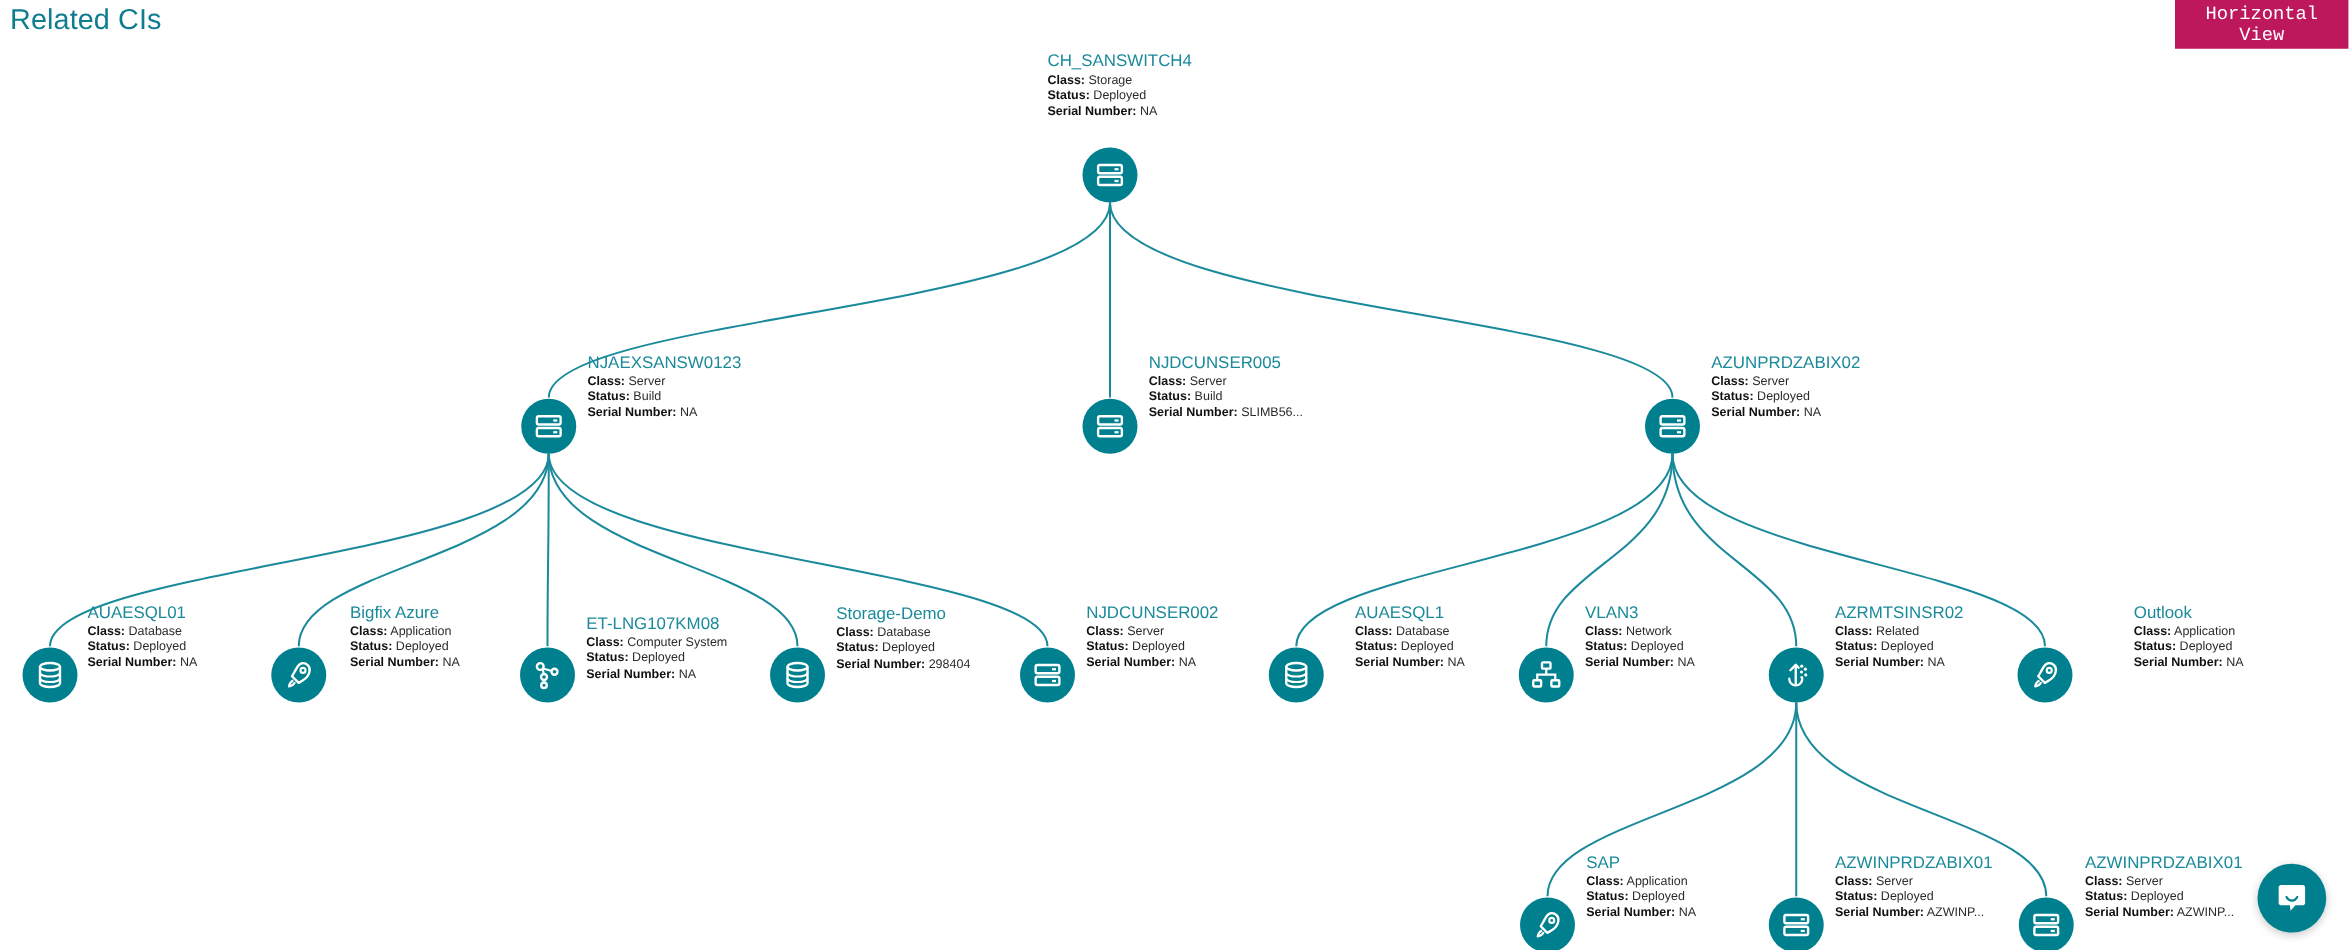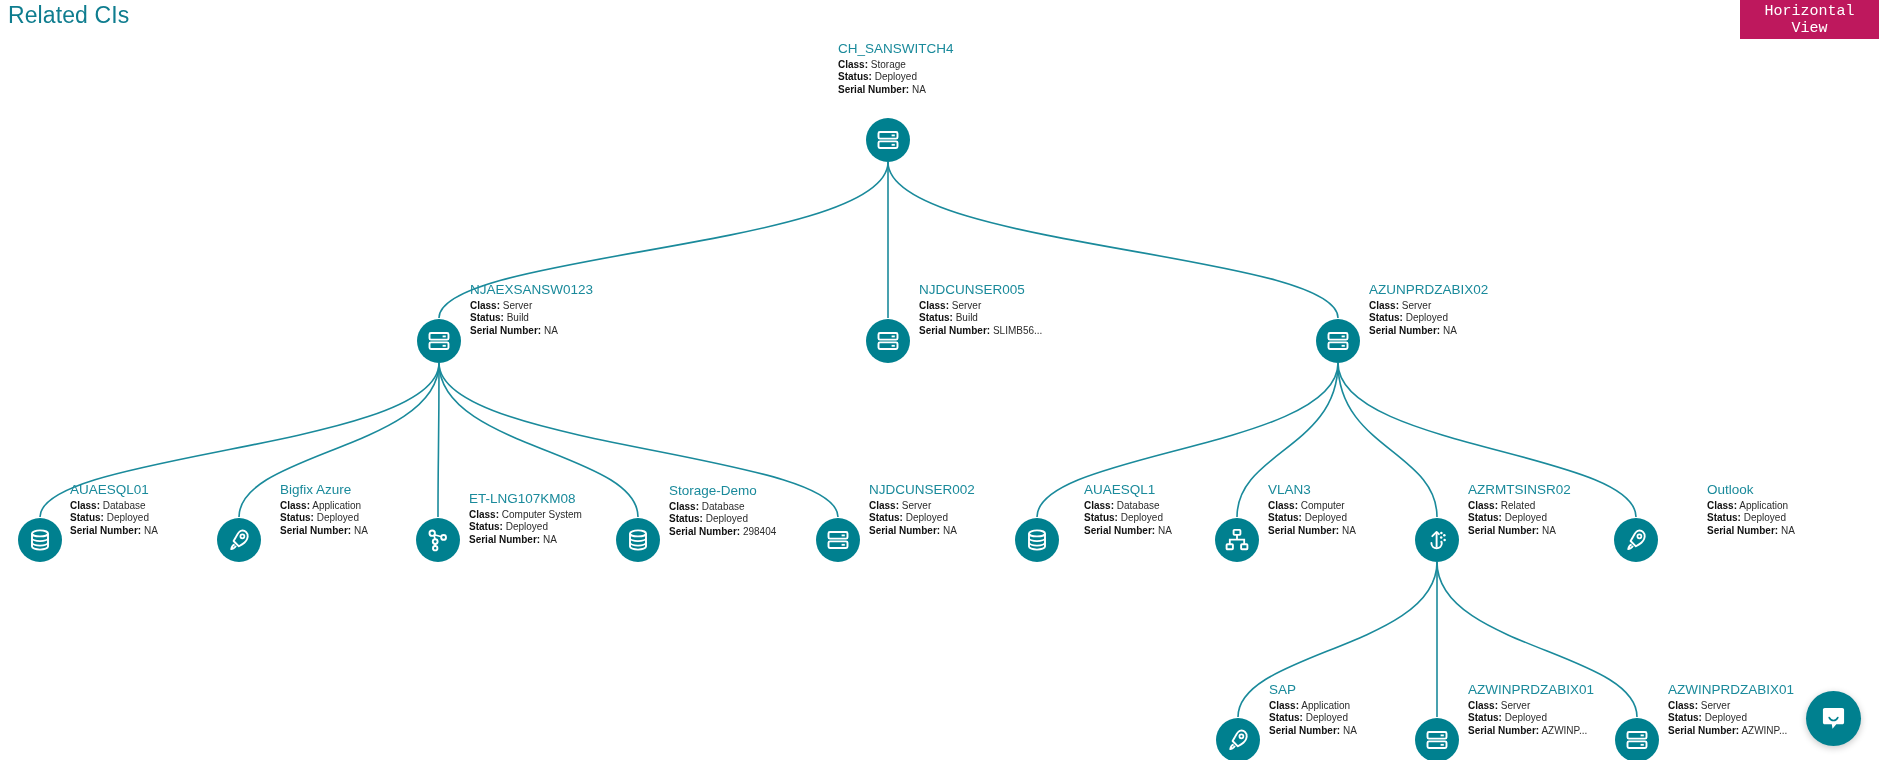--- a/index.html
+++ b/index.html
@@ -296,21 +296,21 @@
     <svg width="24" height="24" viewBox="0 0 24 24">
       <rect x="8.6" y="1.9" width="6.8" height="5" rx="0.8" fill="none" stroke="#fff" stroke-width="1.9"></rect>
       <rect x="1.6" y="16.2" width="6.3" height="5" rx="0.8" fill="none" stroke="#fff" stroke-width="1.9"></rect>
       <rect x="16.1" y="16.2" width="6.3" height="5" rx="0.8" fill="none" stroke="#fff" stroke-width="1.9"></rect>
       <path d="M12 7.1v4.6M4.8 16.1v-4.4h14.4v4.4" stroke="#fff" stroke-width="1.8" fill="none"></path>
     </svg>
         </span>
       </div>
       <div class="node-label" style="left: 1268px; top: 483px;">
         <span class="node-name">VLAN3</span>
-        <span class="node-attr"><b>Class:</b> <span>Computer</span></span>
+        <span class="node-attr"><b>Class:</b> <span>Network</span></span>
         <span class="node-attr"><b>Status:</b> <span>Deployed</span></span>
         <span class="node-attr"><b>Serial Number:</b> <span>NA</span></span>
       </div>
       <div class="node-icon" style="left: 1415px; top: 518px;">
         <span>
     <svg width="24" height="24" viewBox="0 0 24 24">
       <path d="M11.6 4.2v15.2" stroke="#fff" stroke-width="1.9" fill="none"></path>
       <path d="M11.6 3.9L7.3 8.2M11.6 3.9l2.3 2.3" stroke="#fff" stroke-width="1.9" fill="none" stroke-linecap="round"></path>
       <path d="M6.4 15.0c0 3.0 2.3 5.3 5.2 5.3s5.2-2.3 5.2-5.3" stroke="#fff" stroke-width="1.9" fill="none" stroke-linecap="round"></path>
       <circle cx="16.4" cy="4.9" r="1.25" fill="#fff"></circle>

